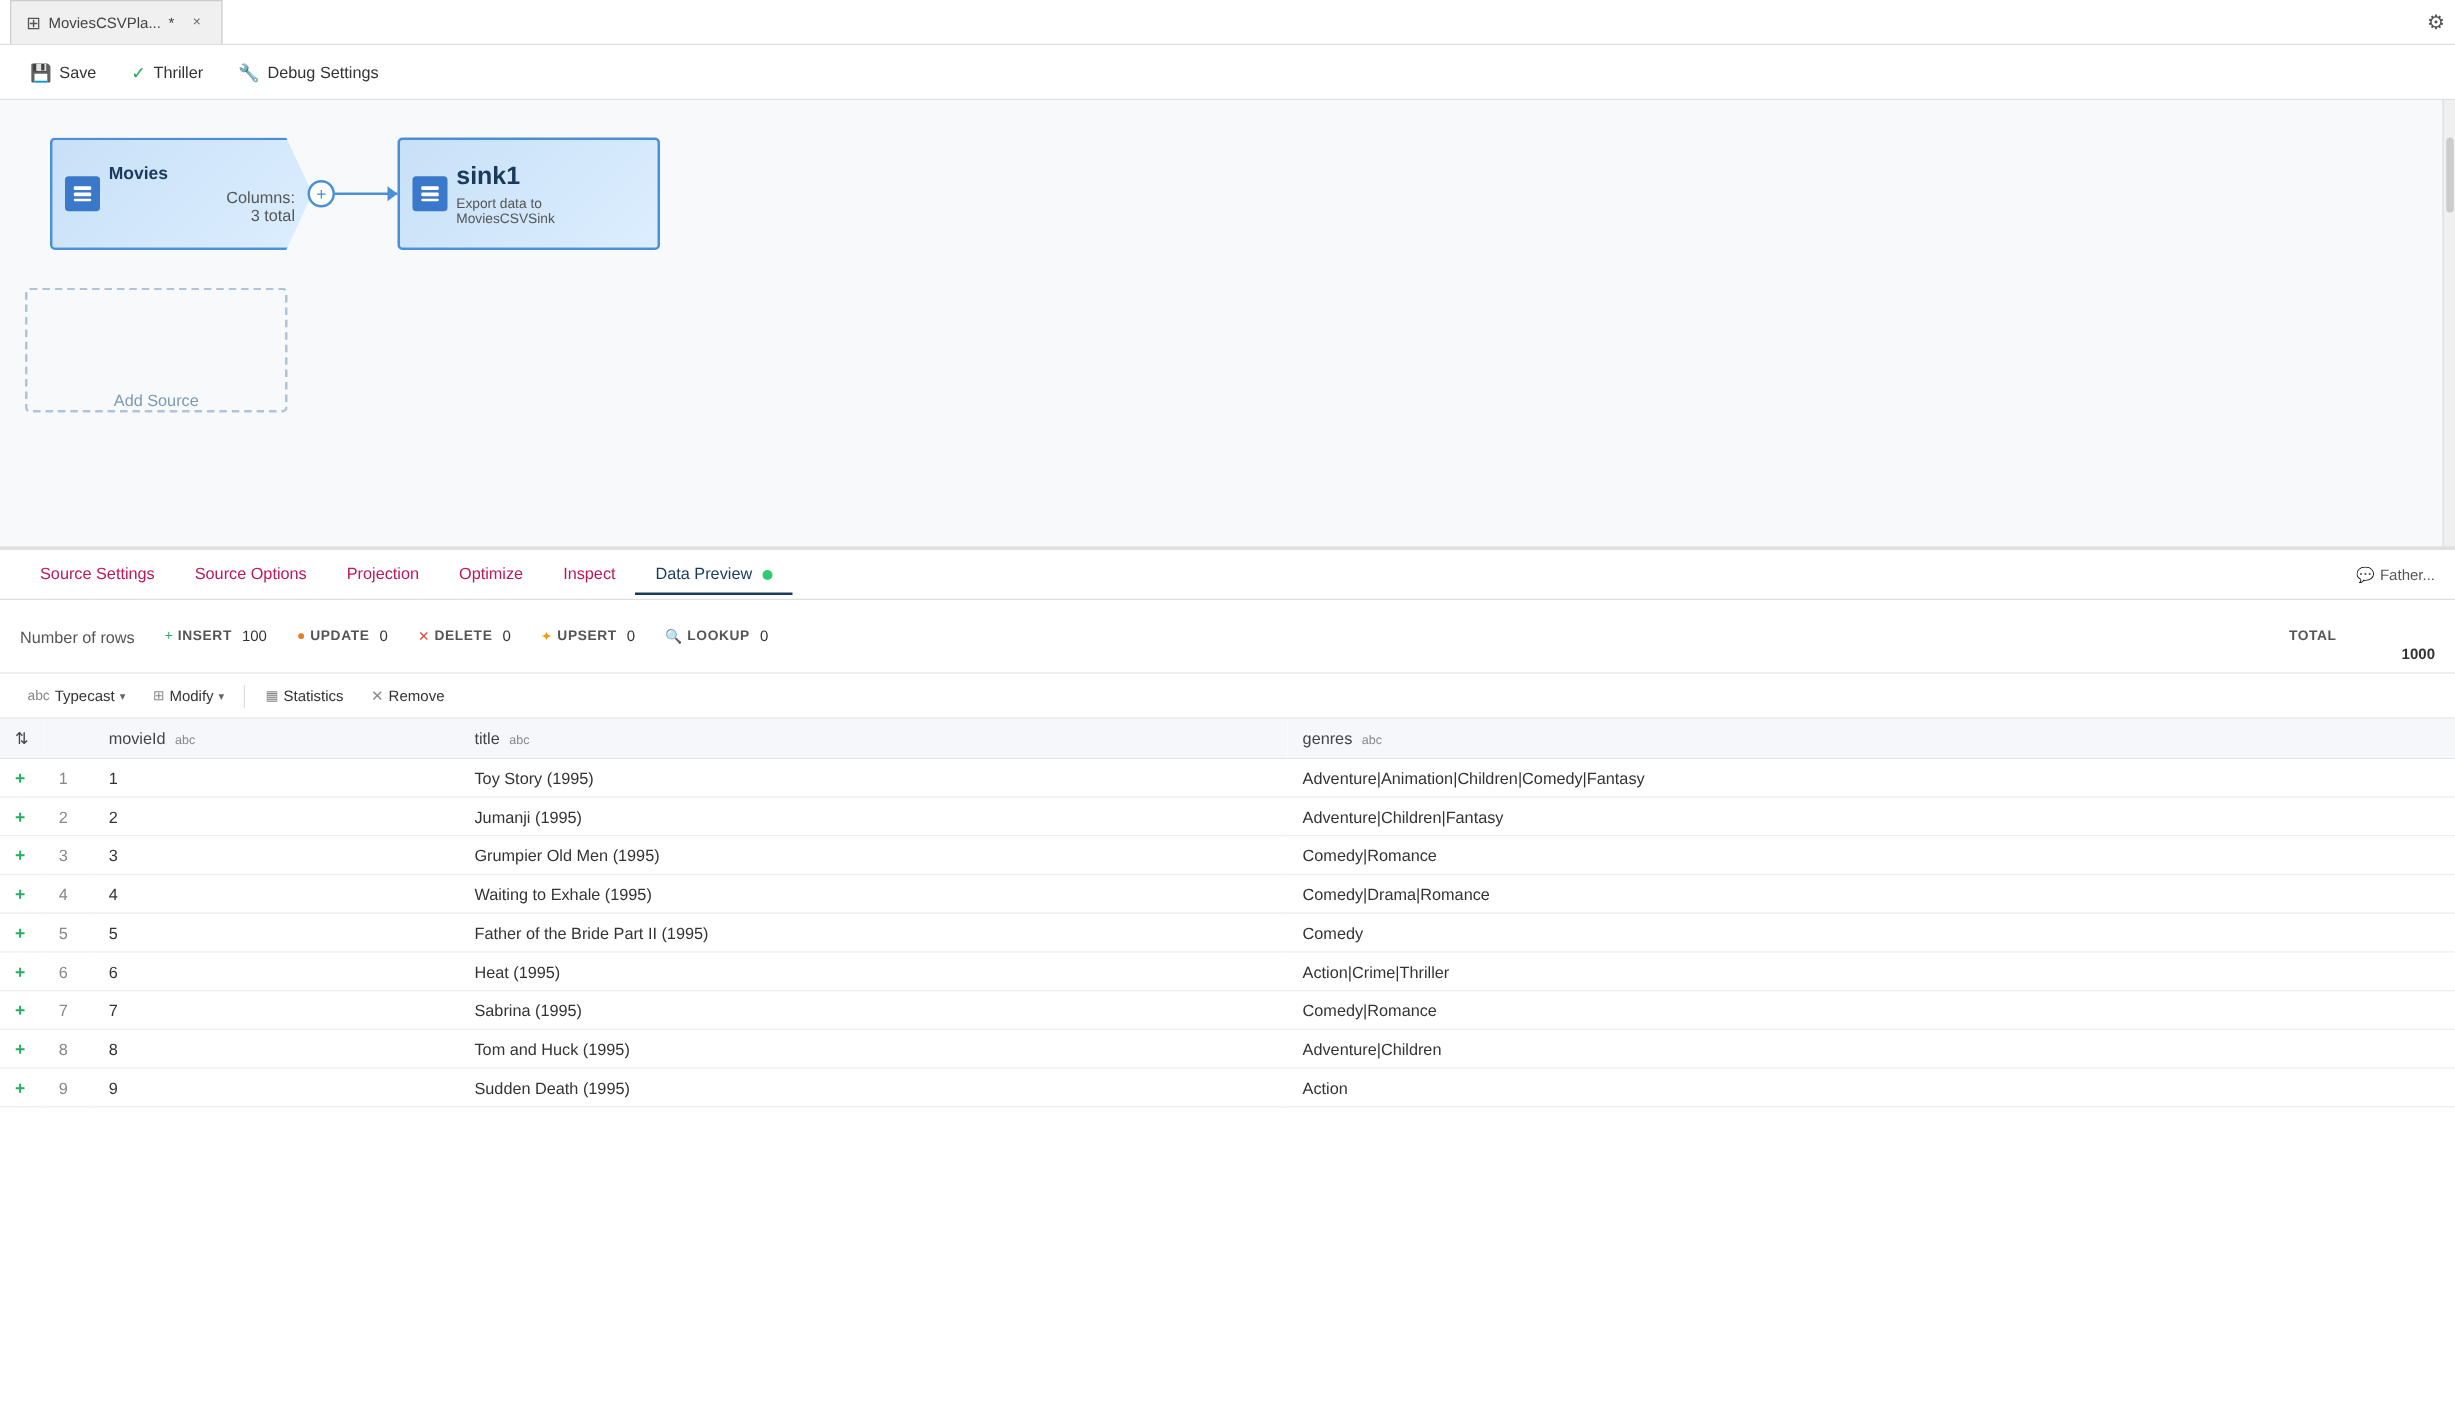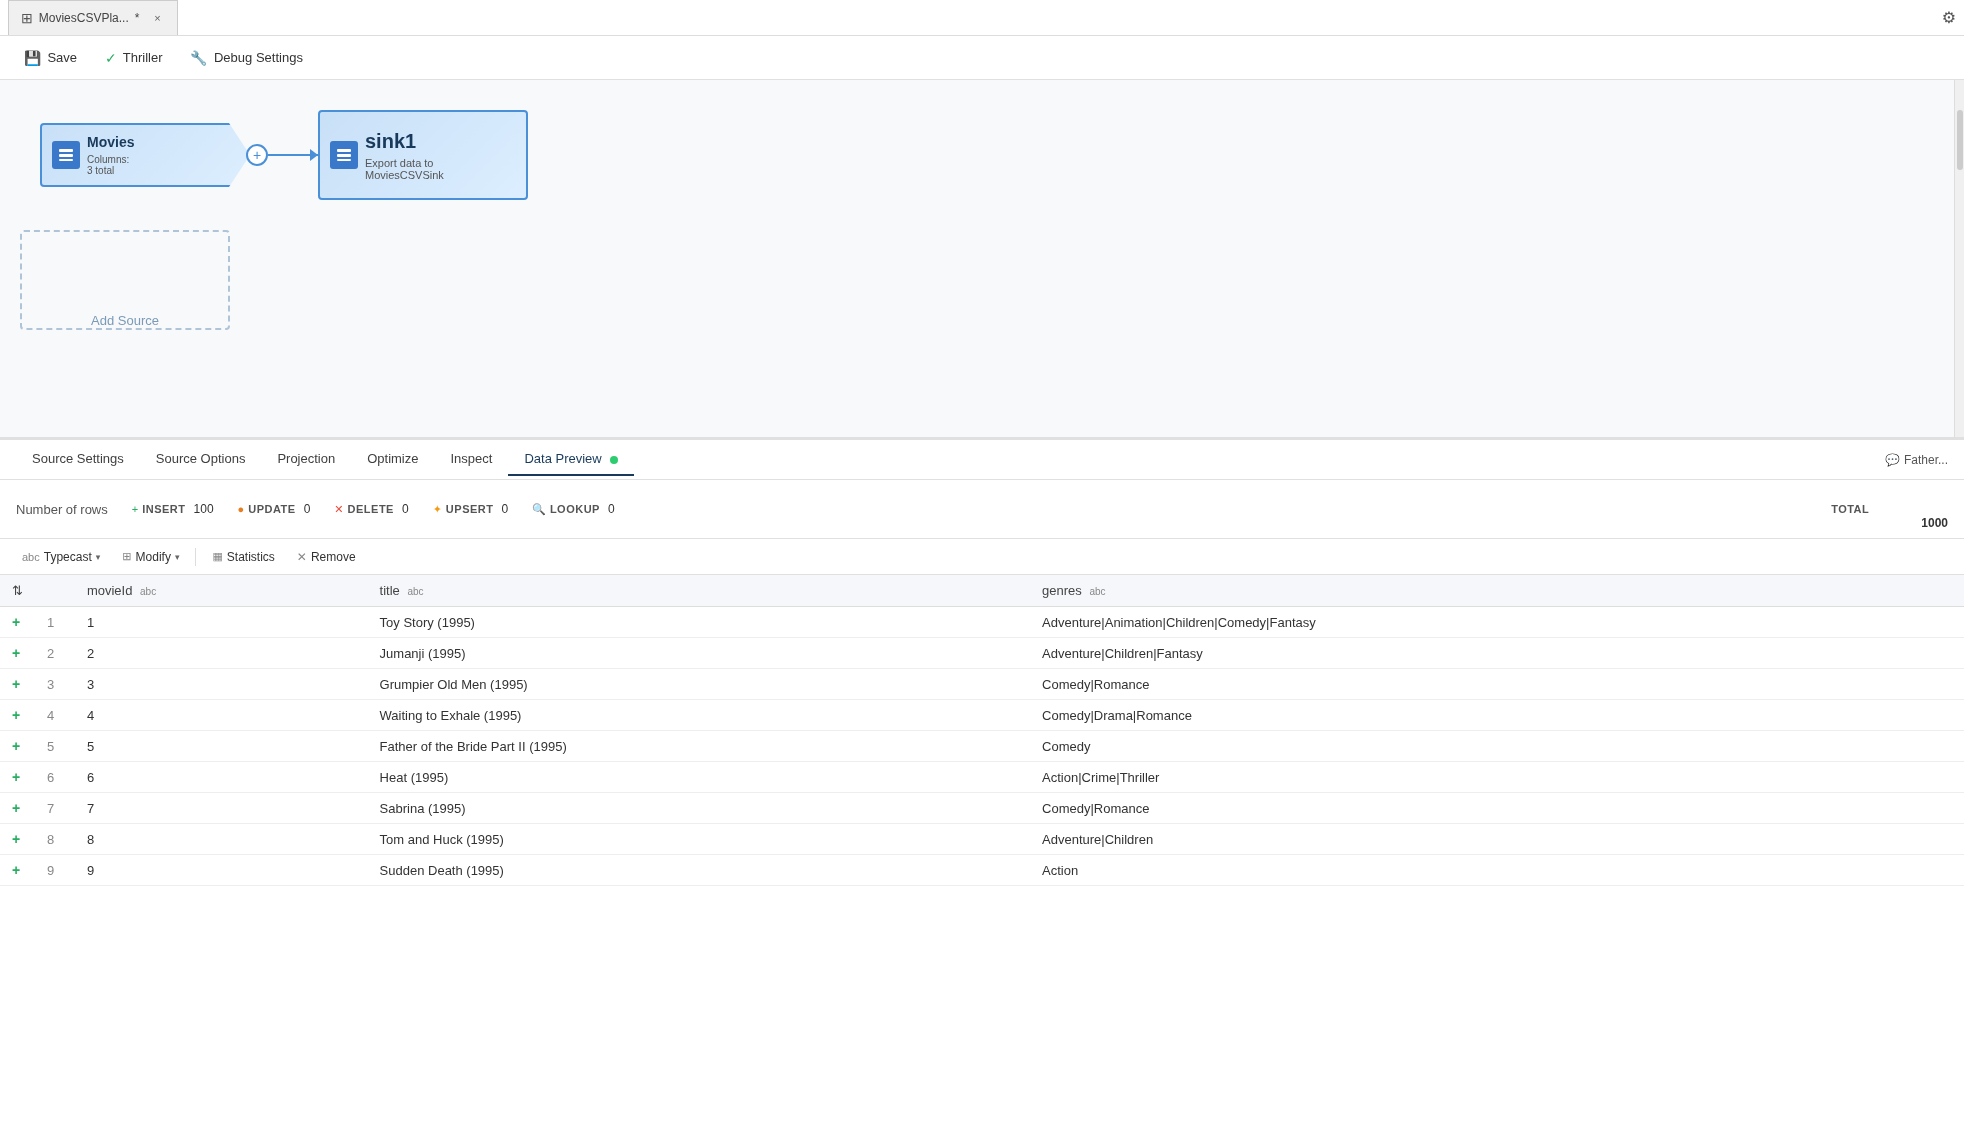--- a/index.html
+++ b/index.html
@@ -38,32 +38,32 @@
     
     .canvas-area {
       background: #f8f9fa; padding: 20px; position: relative;
       height: 360px; overflow: hidden; border-bottom: 3px solid #e0e0e0;
     }
 
     
     .flow-container { display: flex; align-items: center; gap: 0; position: relative; margin-top: 10px; margin-left: 20px; }
 
     .source-node {
-      width: 210px; height: 64px; background: linear-gradient(135deg, #c8e0f7 0%, #dceeff 100%);
+      width: 210px; height: 90px; background: linear-gradient(135deg, #c8e0f7 0%, #dceeff 100%);
       border: 2px solid #4a90d9; border-radius: 4px; position: relative;
       display: flex; flex-direction: column; justify-content: center; padding: 10px 12px 10px 45px;
       clip-path: polygon(0 0, 90% 0, 100% 50%, 90% 100%, 0 100%);
     }
     .source-node-icon {
       position: absolute; left: 10px; top: 50%; transform: translateY(-50%);
       width: 28px; height: 28px; background: #3a78c9; border-radius: 3px;
       display: flex; align-items: center; justify-content: center; color: white; font-size: 14px;
     }
     .source-node-title { font-weight: 600; font-size: 14px; color: #1a3a5c; }
-    .source-node-sub { font-size: 10px; color: #555; margin-top: 4px; }
+    .source-node-sub { font-size: 13px; color: #555; margin-top: 4px; text-align: right; }
 
     .add-btn-circle {
       width: 22px; height: 22px; background: white; border: 2px solid #4a90d9;
       border-radius: 50%; display: flex; align-items: center; justify-content: center;
       color: #4a90d9; font-size: 14px; cursor: pointer; margin-left: -4px; z-index: 2;
       flex-shrink: 0;
     }
 
     .sink-node {
       width: 210px; height: 90px; background: linear-gradient(135deg, #c8e0f7 0%, #dceeff 100%);
@@ -85,21 +85,21 @@
       background: transparent; color: #7a9ab8; font-size: 13px; cursor: pointer;
       position: absolute; top: 150px; left: 20px;
     }
 
     
     .tab-bar {
       display: flex; align-items: center; background: #fff;
       border-bottom: 1px solid #e0e0e0; height: 40px; padding: 0 16px;
     }
     .tab-item {
-      padding: 8px 16px; font-size: 13px; color: #404040; cursor: pointer;
+      padding: 8px 16px; font-size: 13px; color: #be185d; cursor: pointer;
       border-bottom: 2px solid transparent; white-space: nowrap;
     }
     .tab-item.active { color: #1a3a5c; border-bottom: 2px solid #1a3a5c; font-weight: 500; }
     .tab-dot { display: inline-block; width: 8px; height: 8px; background: #2ecc71; border-radius: 50%; margin-left: 5px; vertical-align: middle; }
     .tab-describe { margin-left: auto; display: flex; align-items: center; gap: 4px; color: #555; font-size: 12px; }
 
     
     .stats-bar {
       display: flex; align-items: center; padding: 8px 16px; background: #fff;
       border-bottom: 1px solid #e0e0e0; gap: 24px; font-size: 12px;

